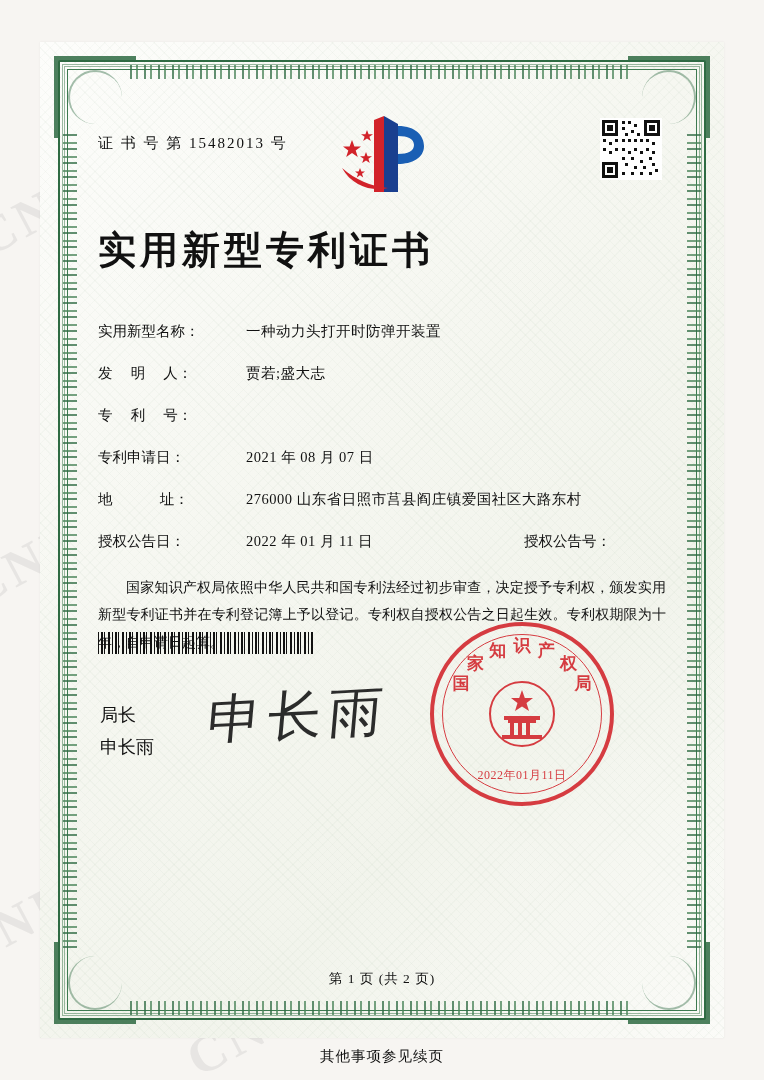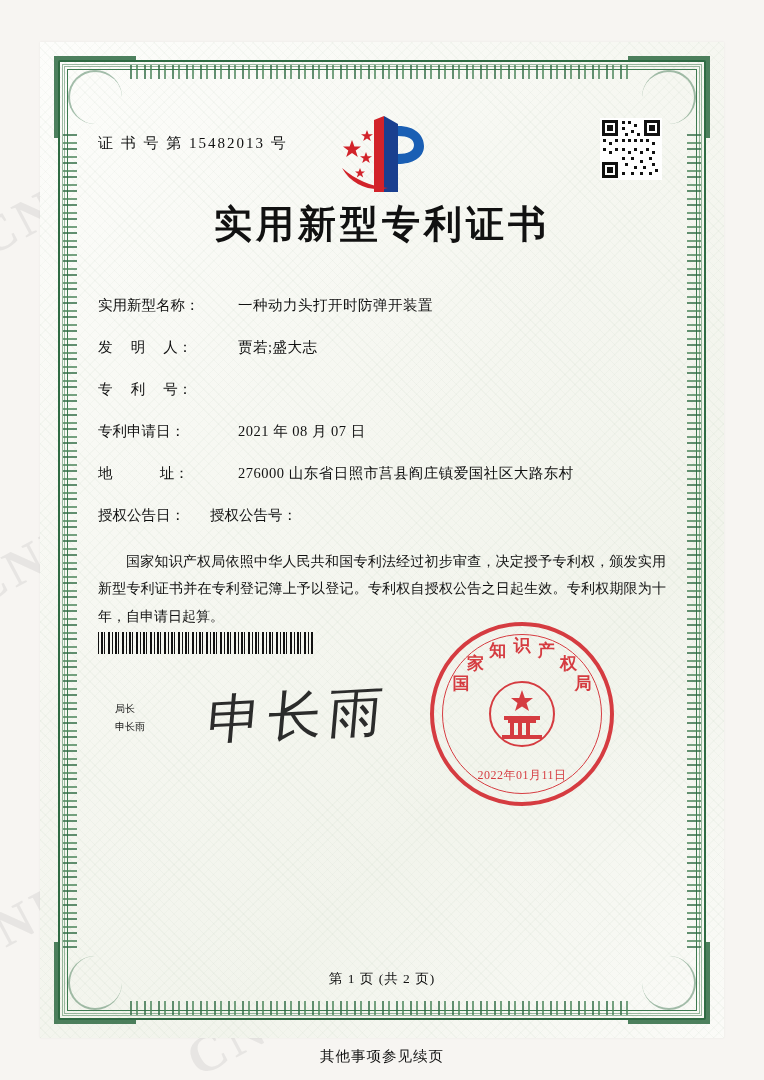--- a/index.html
+++ b/index.html
@@ -155,38 +155,38 @@
 
   .qr {
     position: absolute;
     right: 4px;
     top: 6px;
     width: 62px;
     height: 62px;
   }
 
   .title {
-    text-align: center;
     font-size: 38px;
     font-weight: 700;
     letter-spacing: 4px;
     color: #111;
-    margin-top: 46px;
+    margin-top: 72px;
     font-family: "Liberation Serif", "DejaVu Serif", serif;
   }
 
   .fields {
     margin-top: 46px;
     font-size: 14.5px;
     color: #111;
   }
   .field-row {
     display: flex;
     align-items: baseline;
     margin-bottom: 23px;
+    gap: 8px;
   }
   .field-label {
     width: 112px;
     flex: 0 0 112px;
     letter-spacing: 0px;
     white-space: nowrap;
   }
   .field-value {
     flex: 1;
     letter-spacing: 0.5px;
@@ -221,23 +221,23 @@
     height: 22px;
     background-image: repeating-linear-gradient(90deg,
       #111 0 1px, transparent 1px 3px,
       #111 3px 5px, transparent 5px 6px,
       #111 6px 7px, transparent 7px 10px,
       #111 10px 12px, transparent 12px 14px);
   }
 
   .signature-block {
     position: absolute;
-    left: 17px;
+    left: 2px;
     top: 588px;
-    font-size: 10px;
+    font-size: 18px;
     line-height: 1.75;
     color: #111;
   }
   .hand-sign {
     position: absolute;
     left: 110px;
     top: 568px;
     font-size: 54px;
     color: #1b1b1b;
     font-family: "DejaVu Serif", serif;
@@ -442,20 +442,21 @@
       <div class="field-row">
         <div class="field-label">专利申请日：</div>
         <div class="field-value">2021 年 08 月 07 日</div>
       </div>
       <div class="field-row">
         <div class="field-label">地　　　 址：</div>
         <div class="field-value">276000  山东省日照市莒县阎庄镇爱国社区大路东村</div>
       </div>
       <div class="field-row split">
         <div class="field-label">授权公告日：</div>
+        <div class="field-value">2022 年 01 月 11 日</div>
         <div class="field-label2">授权公告号：</div>
       </div>
     </div>
 
     <div class="paragraphs">
       <p>国家知识产权局依照中华人民共和国专利法经过初步审查，决定授予专利权，颁发实用新型专利证书并在专利登记簿上予以登记。专利权自授权公告之日起生效。专利权期限为十年，自申请日起算。</p>
     </div>
 
     <div class="barcode"></div>
 

